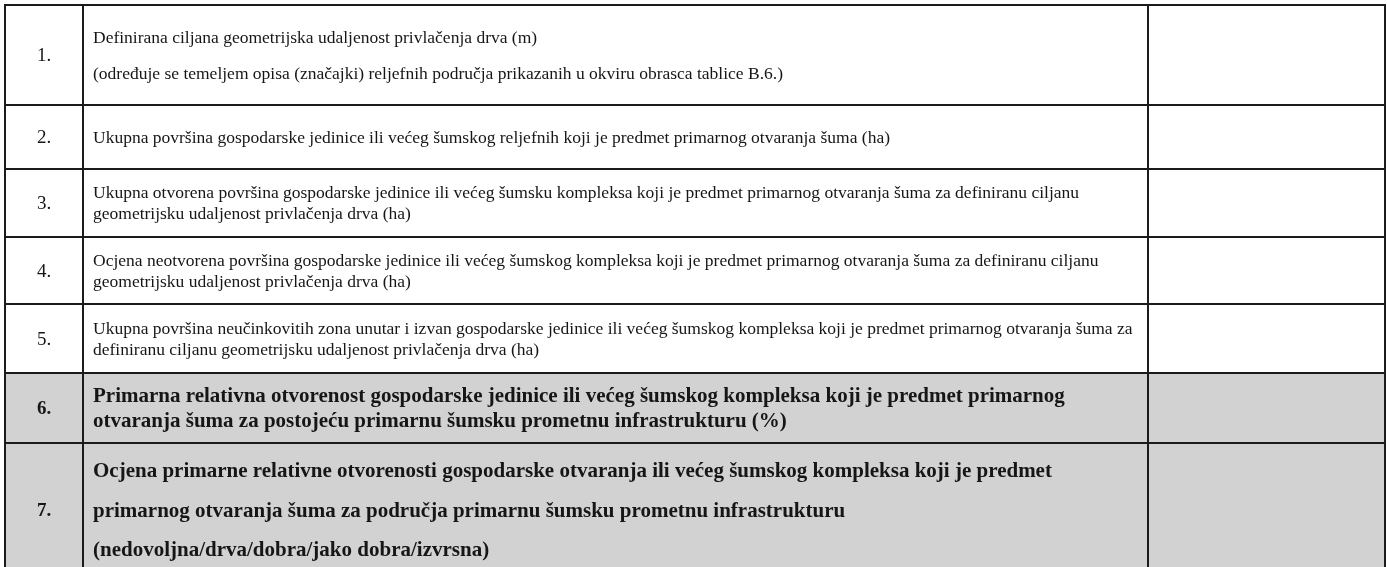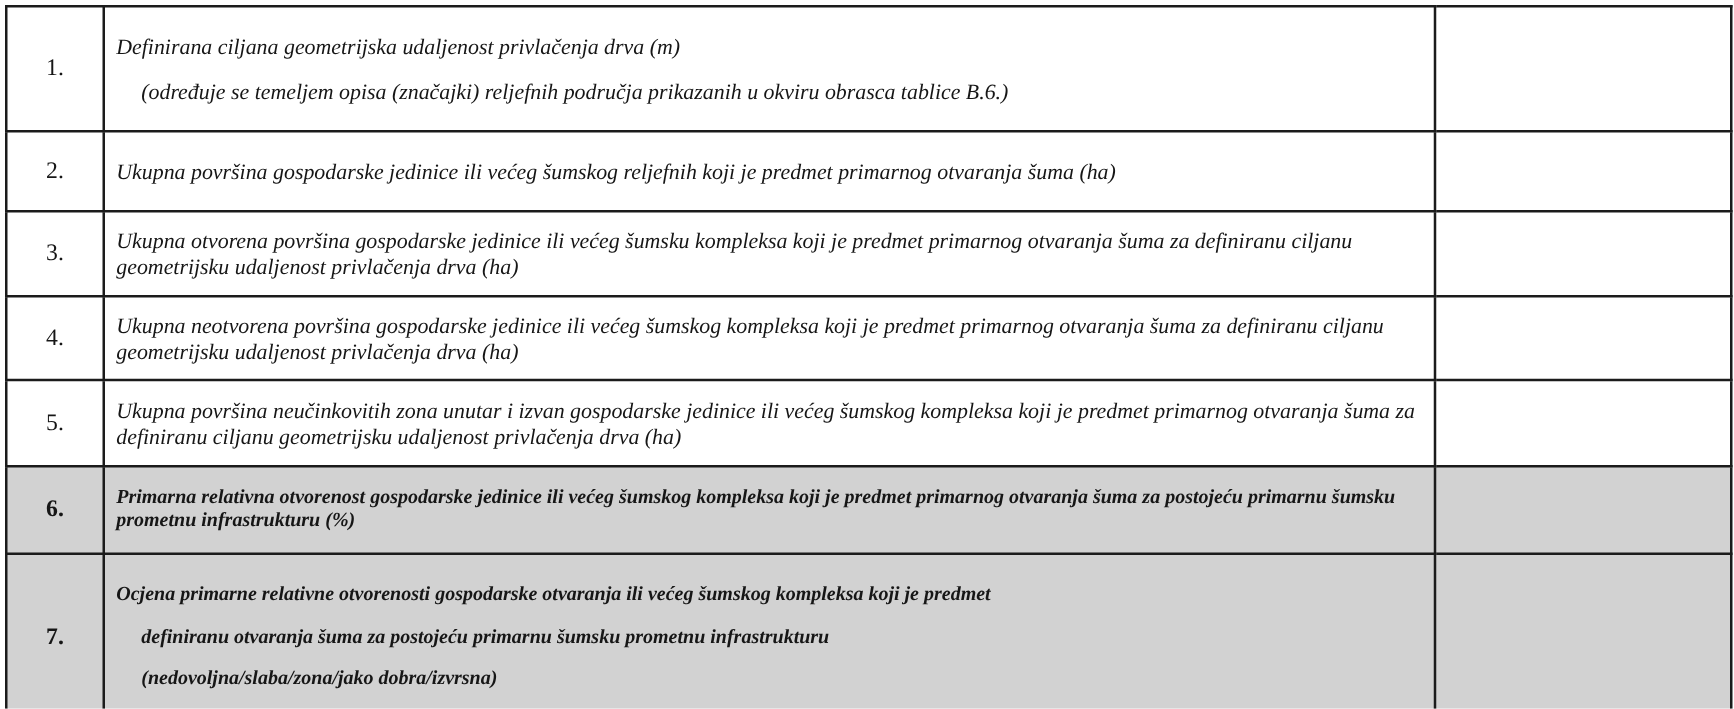--- a/index.html
+++ b/index.html
@@ -33,38 +33,36 @@
     background: #ffffff;
   }
   td.num-cell {
     text-align: center;
     font-size: 19px;
   }
   td.desc-cell {
     padding: 4px 8px 4px 9px;
     font-size: 17.5px;
     line-height: 1.18;
-    font-style: italic;
   }
   td.desc-cell p {
     margin: 0;
   }
   td.desc-cell p + p {
     margin-top: 15px;
-    margin-left: 20px;
   }
   td.val-cell {
     cursor: text;
   }
   tr.highlighted td {
     background: #d2d2d2;
     font-weight: bold;
   }
   tr.highlighted td.desc-cell {
-    font-size: 16px;
+    font-size: 21px;
   }
   
   tr:nth-child(1) td { height: 90px; }
   tr:nth-child(2) td { height: 54px; }
   tr:nth-child(3) td { height: 58px; }
   tr:nth-child(4) td { height: 57px; }
   tr:nth-child(5) td { height: 59px; }
   tr:nth-child(6) td { height: 60px; }
   tr:nth-child(7) td { height: 124px; }
   tr:nth-child(8) td { height: 34px; }
@@ -98,21 +96,21 @@
         <tr>
     <td class="num-cell">3.</td>
     <td class="desc-cell">
             <p>Ukupna otvorena površina gospodarske jedinice ili većeg šumsku kompleksa koji je predmet primarnog otvaranja šuma za definiranu ciljanu geometrijsku udaljenost privlačenja drva (ha)</p>
           </td>
     <td class="val-cell"></td>
   </tr>
         <tr>
     <td class="num-cell">4.</td>
     <td class="desc-cell">
-            <p>Ukupna neotvorena površina gospodarske jedinice ili većeg šumskog kompleksa koji je predmet primarnog otvaranja šuma za definiranu ciljanu geometrijsku udaljenost privlačenja drva (ha)</p>
+            <p>Ocjena neotvorena površina gospodarske jedinice ili većeg šumskog kompleksa koji je predmet primarnog otvaranja šuma za definiranu ciljanu geometrijsku udaljenost privlačenja drva (ha)</p>
           </td>
     <td class="val-cell"></td>
   </tr>
         <tr>
     <td class="num-cell">5.</td>
     <td class="desc-cell">
             <p>Ukupna površina neučinkovitih zona unutar i izvan gospodarske jedinice ili većeg šumskog kompleksa koji je predmet primarnog otvaranja šuma za definiranu ciljanu geometrijsku udaljenost privlačenja drva (ha)</p>
           </td>
     <td class="val-cell"></td>
   </tr>
@@ -120,20 +118,20 @@
     <td class="num-cell">6.</td>
     <td class="desc-cell">
             <p>Primarna relativna otvorenost gospodarske jedinice ili većeg šumskog kompleksa koji je predmet primarnog otvaranja šuma za postojeću primarnu šumsku prometnu infrastrukturu (%)</p>
           </td>
     <td class="val-cell"></td>
   </tr>
         <tr class="highlighted">
     <td class="num-cell">7.</td>
     <td class="desc-cell">
             <p>Ocjena primarne relativne otvorenosti gospodarske otvaranja ili većeg šumskog kompleksa koji je predmet</p>
-            <p>definiranu otvaranja šuma za postojeću primarnu šumsku prometnu infrastrukturu</p>
-            <p>(nedovoljna/slaba/zona/jako dobra/izvrsna)</p>
+            <p>primarnog otvaranja šuma za područja primarnu šumsku prometnu infrastrukturu</p>
+            <p>(nedovoljna/drva/dobra/jako dobra/izvrsna)</p>
           </td>
     <td class="val-cell"></td>
   </tr>
       </tbody>
   </table>
 </div>
 
 </body></html>

